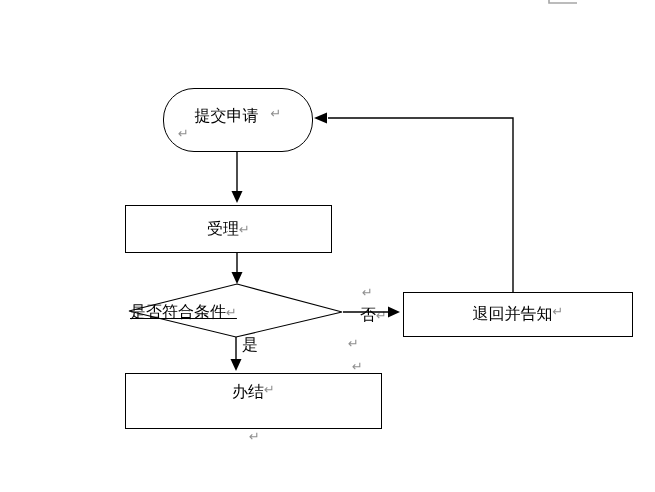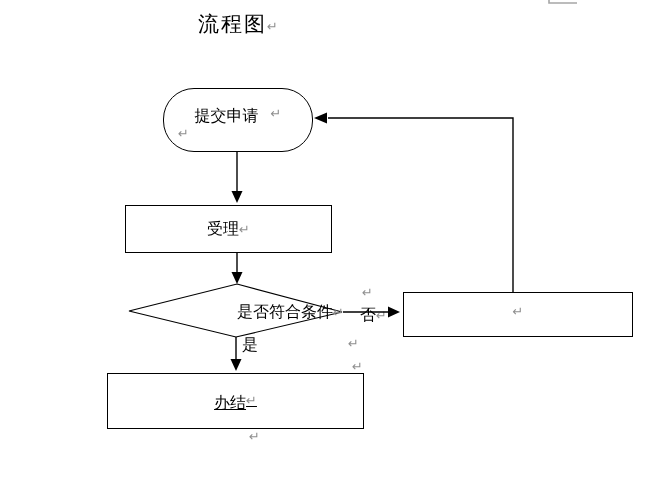--- a/index.html
+++ b/index.html
@@ -16,26 +16,26 @@
   }
   .title .pilcrow{letter-spacing:0;}
 
   .node{position:absolute;background:#ffffff;border:1px solid #000;box-sizing:border-box;
         display:flex;justify-content:center;}
   .node .nlabel{font-size:16px;line-height:1.1;color:#000;white-space:nowrap;}
 
   .terminator{left:163px;top:88px;width:150px;height:64px;border-radius:31px;
               align-items:flex-start;padding-top:18px;gap:12px;}
   .rect-review{left:125px;top:205px;width:207px;height:48px;align-items:center;}
-  .rect-finish{left:107px;top:373px;width:257px;height:56px;align-items:flex-start;padding-top:20px;text-decoration:underline;}
+  .rect-finish{left:125px;top:373px;width:257px;height:56px;align-items:flex-start;padding-top:9px;}
   .rect-reject{left:403px;top:292px;width:230px;height:45px;align-items:flex-start;padding-top:12px;}
 
   .decision-label{
-    position:absolute;left:130px;top:303px;width:214px;text-align:right;
-    font-size:16px;line-height:1.1;white-space:nowrap;
+    position:absolute;left:130px;top:303px;width:214px;text-align:left;
+    font-size:16px;line-height:1.1;white-space:nowrap;text-decoration:underline;
   }
 
   .branch{position:absolute;font-size:16px;line-height:1.1;white-space:nowrap;}
   .branch-yes{left:242px;top:336px;}
   .branch-no{left:360px;top:306px;}
 
   .pilcrow{color:#8f8f8f;font-size:13px;line-height:1;font-family:"DejaVu Sans",sans-serif;}
   .pm{position:absolute;}
   .pm-term2{left:178px;top:127px;}
   .pm-f1{left:362px;top:286px;}
@@ -45,40 +45,40 @@
 </style>
 </head>
 <body>
 
 <div class="canvas">
 
   <svg class="svg-layer clickable" viewBox="0 0 655 492">
     <polygon points="237,284 342,312 236,337 129,311" fill="#ffffff" stroke="#000000" stroke-width="1.2"></polygon>
   </svg>
 
-  <div class="title"><span>流程图</span><span class="pilcrow">↵</span></div>
 
   <div class="node terminator">
     <span class="nlabel">提交申请</span>
       <span class="pilcrow">↵</span>
   </div>
 
   <div class="node rect-review">
     <span class="nlabel">受理</span>
       <span class="pilcrow">↵</span>
   </div>
 
   <div class="decision-label"><span>是否符合条件</span><span class="pilcrow">↵</span></div>
 
   <div class="node rect-finish">
     <span class="nlabel">办结</span>
       <span class="pilcrow">↵</span>
   </div>
 
   <div class="node rect-reject">
+    <span class="nlabel">退回并告知</span>
       <span class="pilcrow">↵</span>
   </div>
 
   <div class="branch branch-yes">是</div>
   <div class="branch branch-no"><span>否</span><span class="pilcrow">↵</span></div>
 
   <span class="pilcrow pm pm-term2">↵</span>
   <span class="pilcrow pm pm-f1">↵</span>
   <span class="pilcrow pm pm-f2">↵</span>
   <span class="pilcrow pm pm-f3">↵</span>

